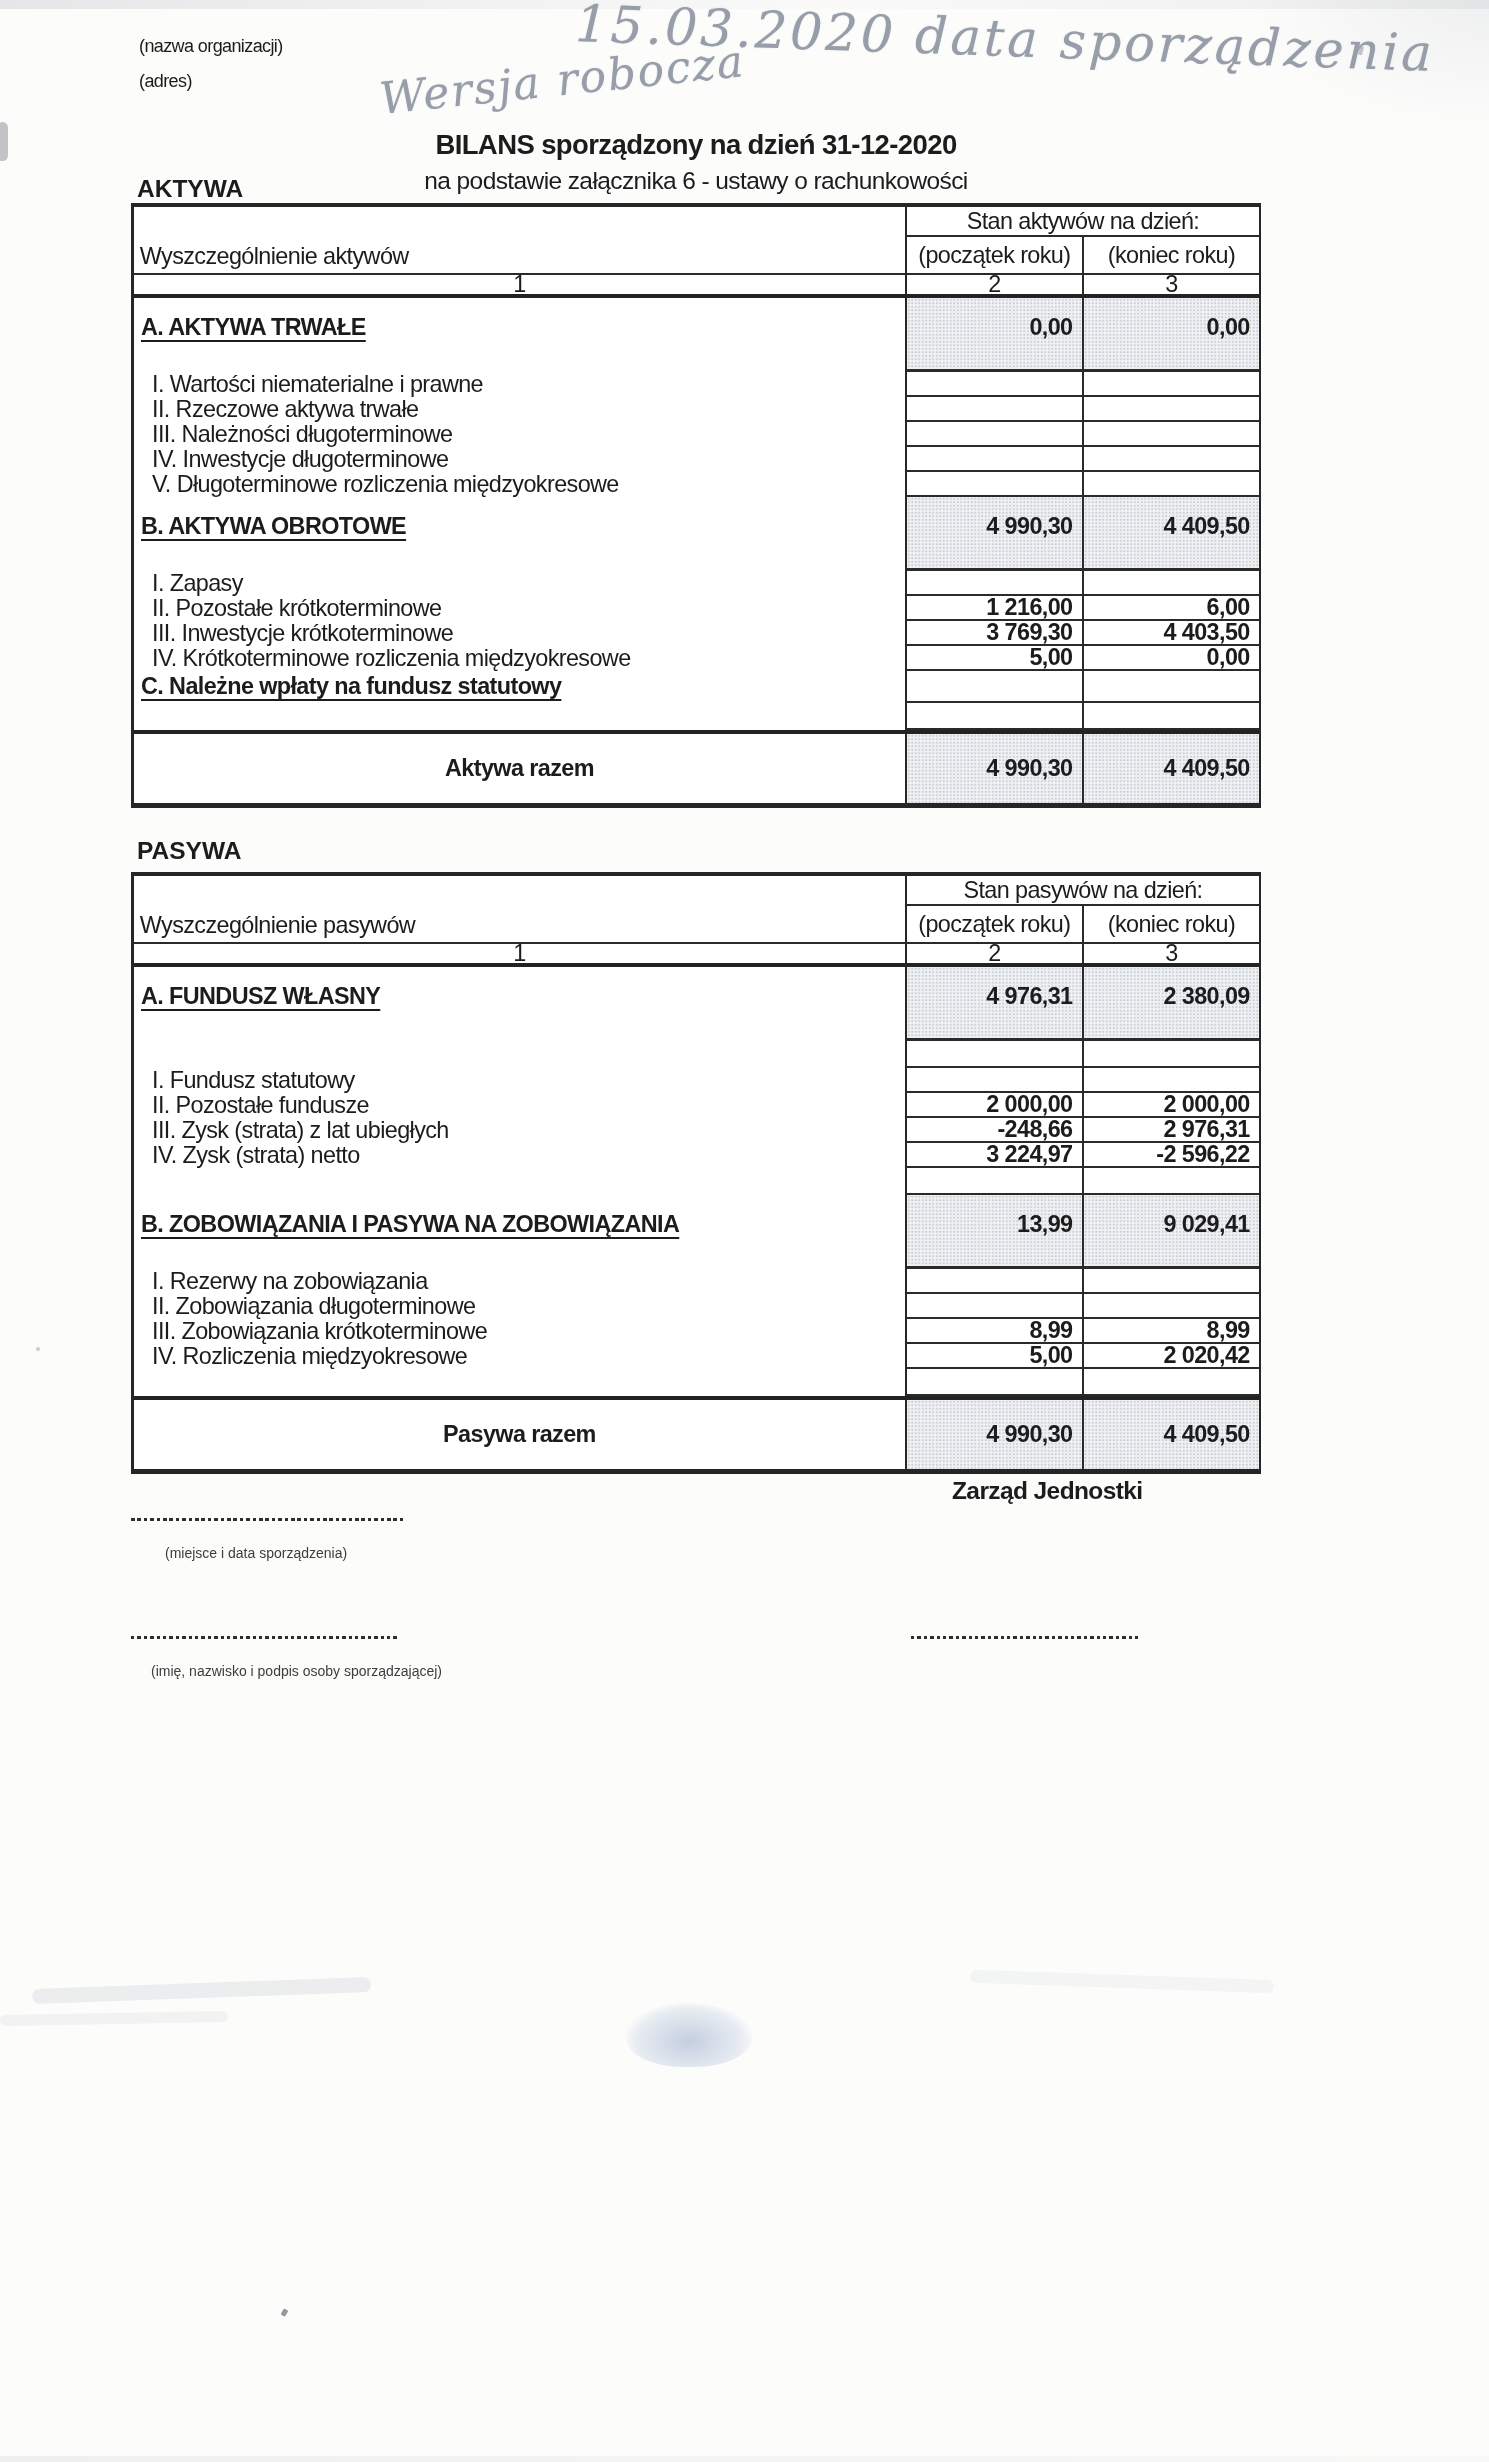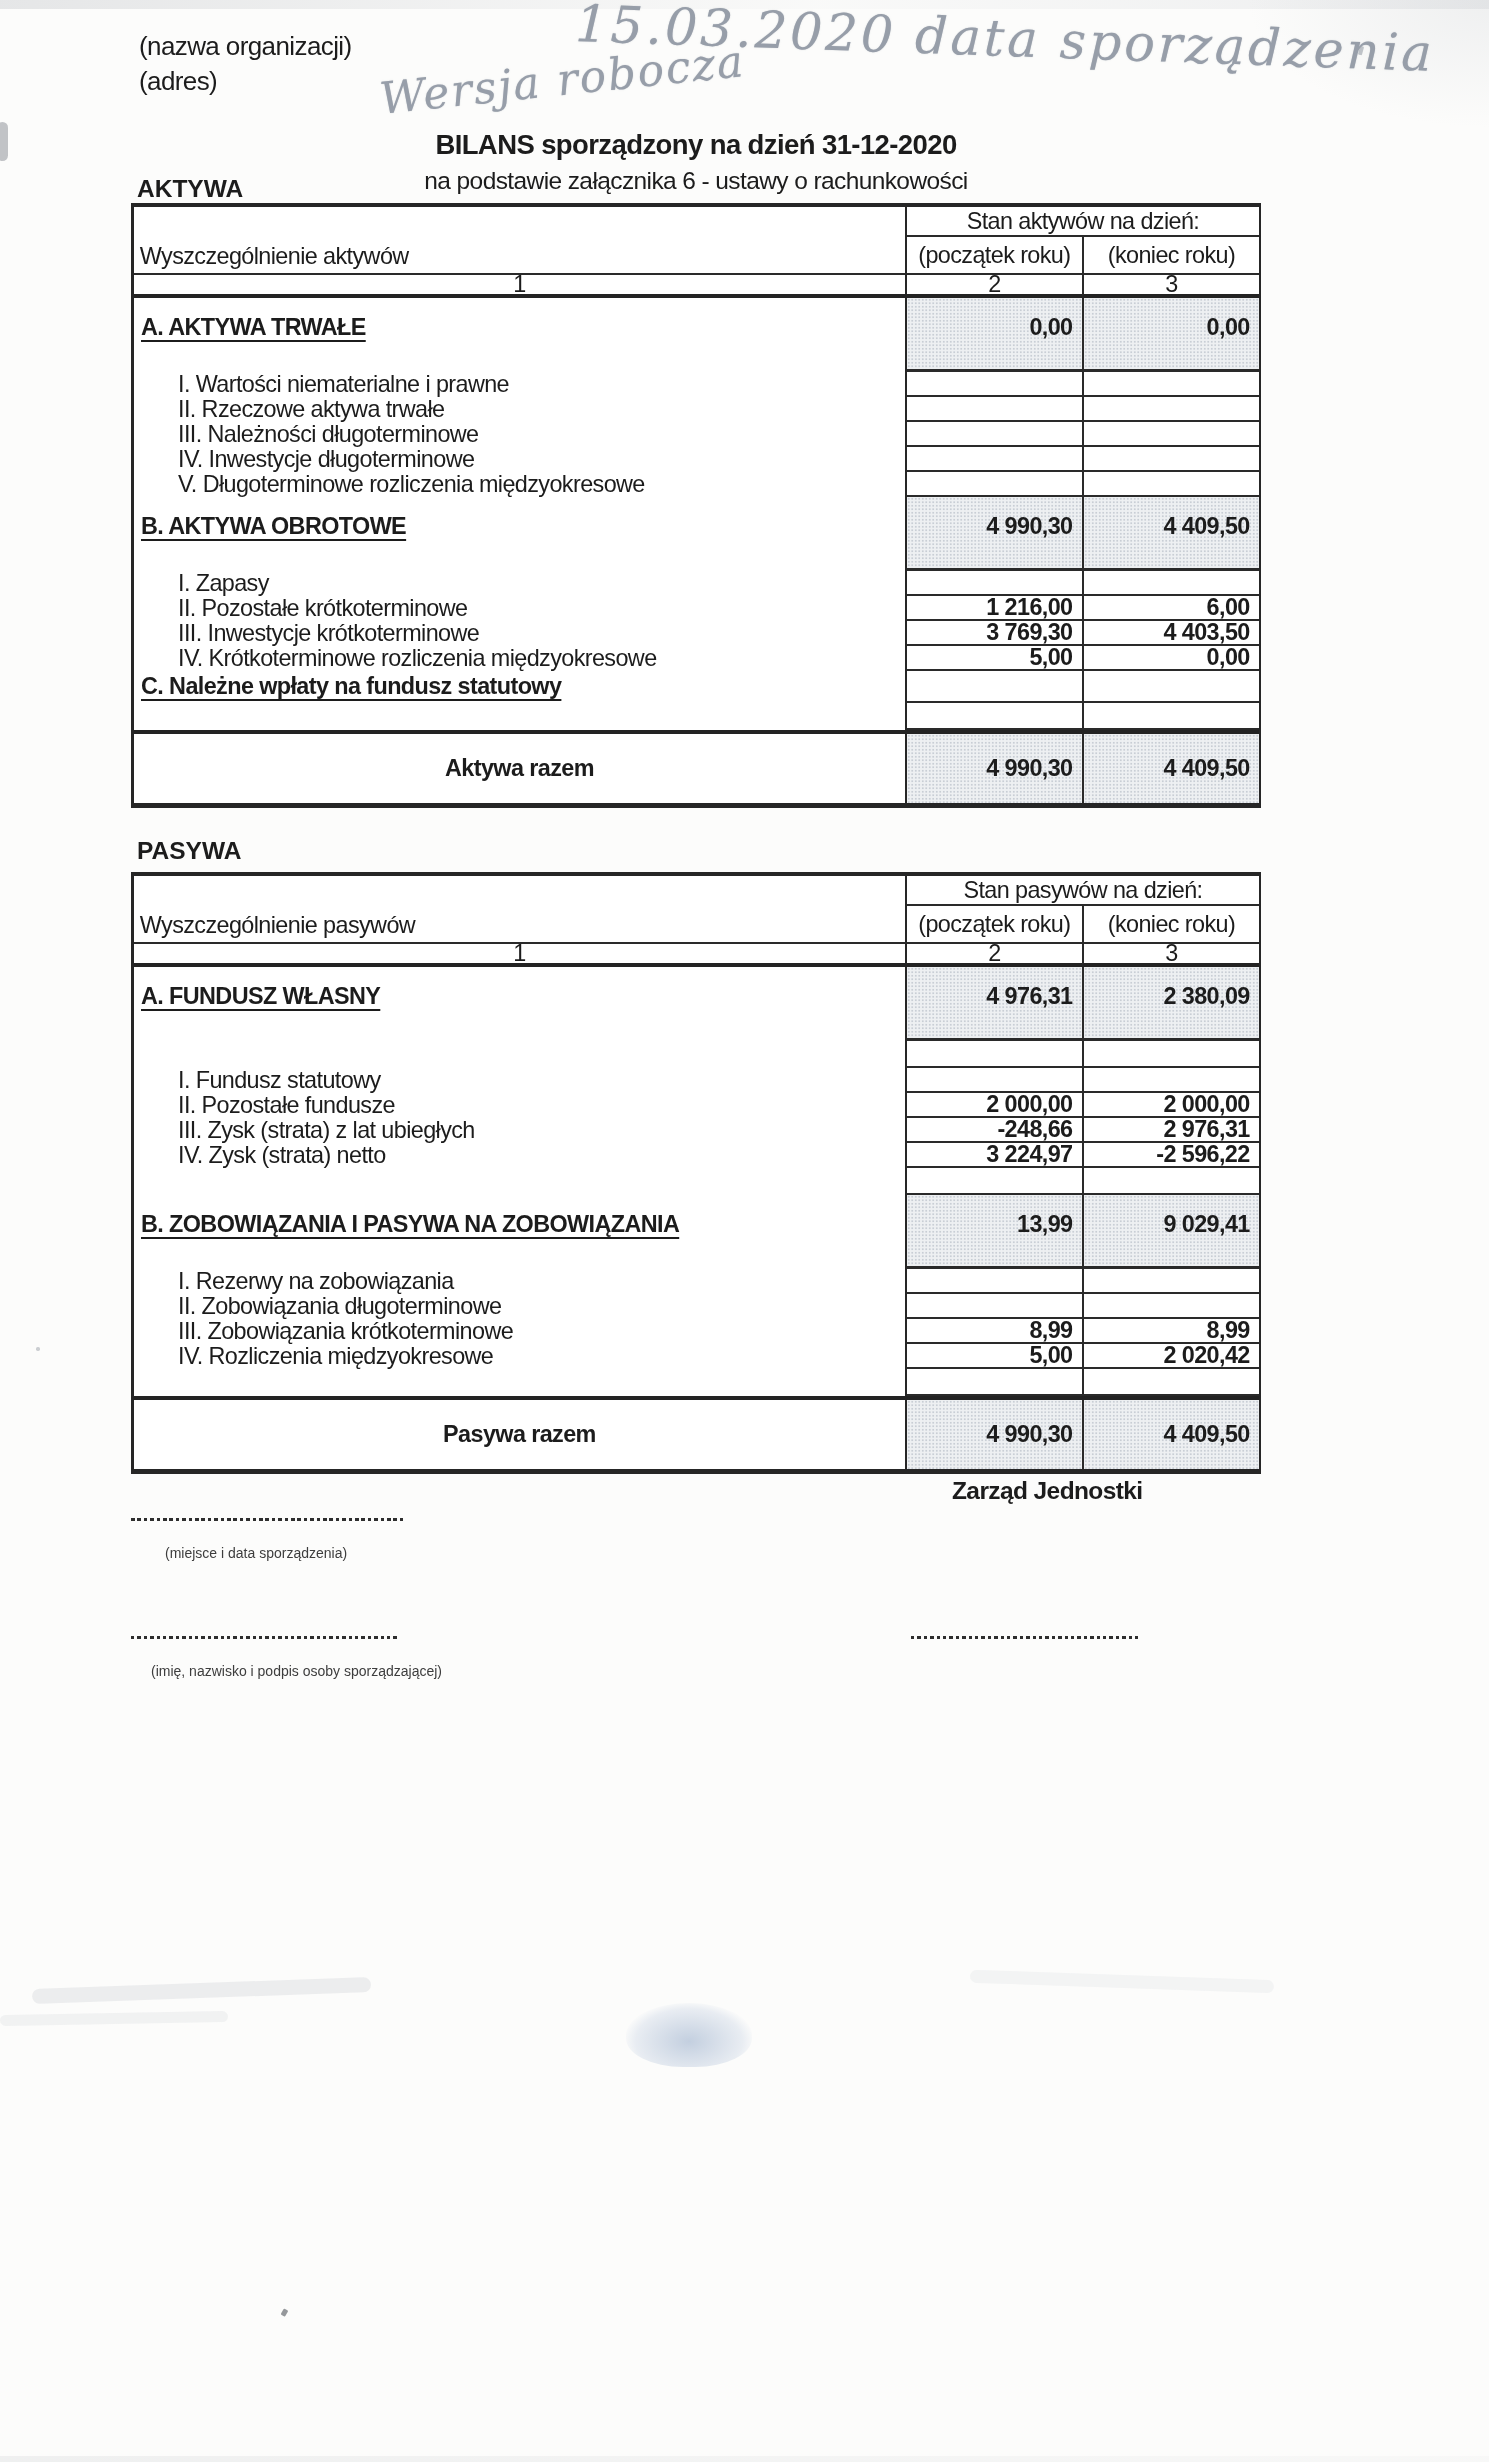--- a/index.html
+++ b/index.html
@@ -36,21 +36,21 @@
     font-family:"DejaVu Serif", serif;
     font-style:italic;
     color:#979ea9;
     text-shadow:0 0 1.2px rgba(151,158,169,.55);
     white-space:nowrap;
   }
   .hw-date{left:575px;top:9.3px;font-size:51px;letter-spacing:2.9px;transform:rotate(2deg);}
   .hw-draft{left:379px;top:54px;font-size:44px;letter-spacing:1.8px;transform:rotate(-6deg);}
 
   
-  .org-block{position:absolute;left:139px;top:29px;font-size:26px;line-height:35px;letter-spacing:-0.6px;}
+  .org-block{position:absolute;left:139px;top:29px;font-size:18px;line-height:35px;letter-spacing:-0.6px;}
   .title-block{position:absolute;left:131px;top:129px;width:1130px;text-align:center;}
   .doc-title{font-size:27.5px;font-weight:bold;letter-spacing:-0.6px;}
   .doc-subtitle{font-size:24.5px;margin-top:5.8px;letter-spacing:-0.6px;}
 
   .side-label{position:absolute;left:137px;font-size:24.5px;font-weight:bold;letter-spacing:0px;}
   .side-label.aktywa{top:175px;}
   .side-label.pasywa{top:837px;}
 
   
   .btable{
@@ -79,21 +79,21 @@
   .h-n3{grid-column:3;border-left:2.3px solid #2a2a2a;}
 
   .t-row{display:grid;grid-template-columns:68.7% 15.55% 15.75%;}
   .t-row.section{height:74px;}
   .t-row.item{height:25px;}
   .t-row.spacer{height:27px;}
   .t-row.subsection{height:32px;}
   .t-row.razem{height:69px;border-top:4.1px solid #232323;}
 
   .c{box-sizing:border-box;display:flex;align-items:center;overflow:hidden;}
-  .c.lab{border-right:2.9px solid #262626;padding-left:44px;}
+  .c.lab{border-right:2.9px solid #262626;padding-left:18px;}
   .c.val{border-bottom:2.9px solid #2a2a2a;justify-content:flex-end;padding-right:9.3px;font-weight:bold;}
   .c.val.v3{border-left:2.3px solid #2a2a2a;}
   .section .c.lab, .subsection .c.lab{
     padding-left:7px;font-weight:bold;
     text-decoration:underline;text-decoration-thickness:2.3px;text-underline-offset:5.3px;}
   .section .c.lab{align-items:flex-start;padding-top:16.4px;}
   .section .c.val{
     align-items:flex-start;padding-top:16.4px;border-bottom-width:3.5px;
     background-color:#eef0f2;
     background-image:radial-gradient(#c5cad2 0.6px, transparent 0.8px);

